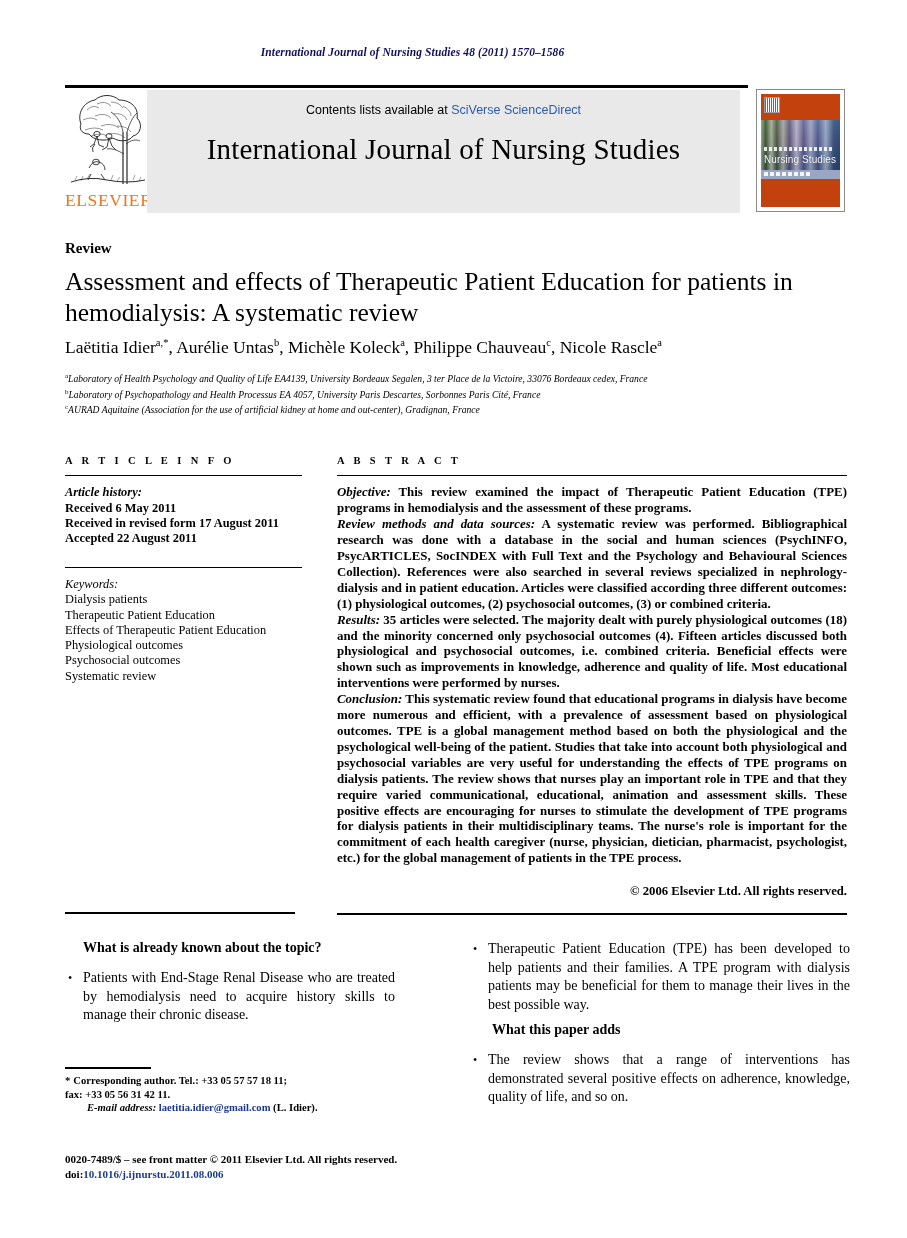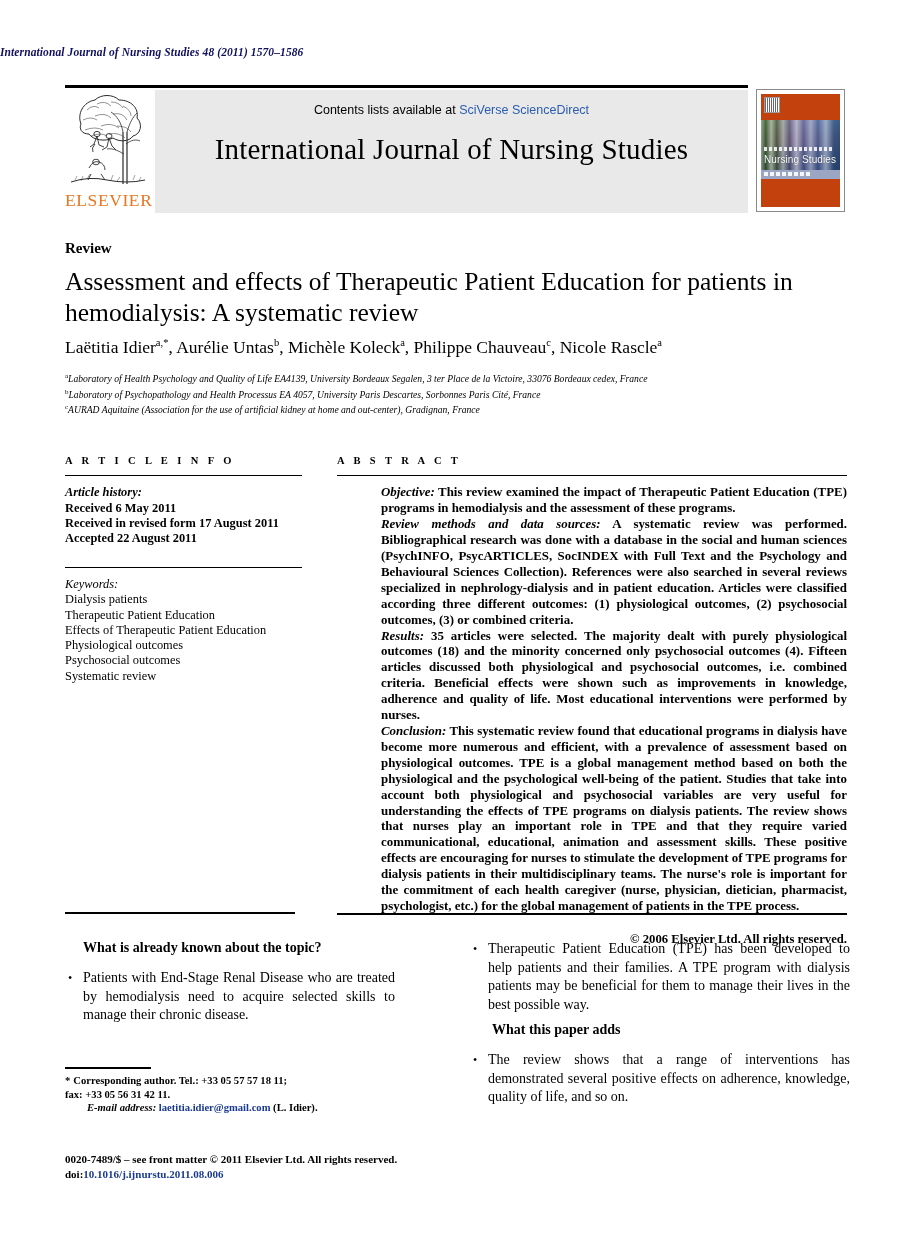--- a/index.html
+++ b/index.html
@@ -20,21 +20,21 @@
     left: 0; top: 0;
     width: 907px;
     height: 1238px;
   }
 
   
   .running-head {
     position: absolute;
     left: 0; top: 46px;
     width: 825px;
-    text-align: left;
+    text-align: center;
     font-size: 11.5px;
     font-weight: bold;
     font-style: italic;
     color: #101060;
     letter-spacing: .1px;
   }
 
   
   .rule-top {
     position: absolute;
@@ -66,21 +66,21 @@
     left: 0; bottom: 2px;
     width: 84px;
     text-align: center;
     font-family: "Liberation Serif", serif;
     font-size: 17.5px;
     letter-spacing: .6px;
     color: #E87722;
   }
   .header-band {
     position: absolute;
-    left: 90px; top: 0;
+    left: 82px; top: 0;
     width: 593px;
     height: 123px;
     background: #e9e9e9;
     text-align: center;
   }
   .contents-line {
     position: absolute;
     left: 0; top: 13px;
     width: 593px;
     text-align: center;
@@ -272,21 +272,20 @@
   .kw .ttl { font-style: italic; }
 
   .abstract {
     margin-top: 9px;
     font-family: "Liberation Serif", serif;
     font-size: 12.9px;
     line-height: 15.9px;
     font-weight: bold;
     text-align: justify;
     color: #000;
-    margin-left: 44px;
   }
   .abstract .lead { font-style: italic; }
   .abstract p { margin: 0; }
   .copyright {
     margin-top: 17px;
     text-align: right;
     font-family: "Liberation Serif", serif;
     font-size: 12.7px;
     font-weight: bold;
   }
@@ -487,21 +486,21 @@
         <p><span class="lead">Conclusion:</span><span> This systematic review found that educational programs in dialysis have become more numerous and efficient, with a prevalence of assessment based on physiological outcomes. TPE is a global management method based on both the physiological and the psychological well-being of the patient. Studies that take into account both physiological and psychosocial variables are very useful for understanding the effects of TPE programs on dialysis patients. The review shows that nurses play an important role in TPE and that they require varied communicational, educational, animation and assessment skills. These positive effects are encouraging for nurses to stimulate the development of TPE programs for dialysis patients in their multidisciplinary teams. The nurse's role is important for the commitment of each health caregiver (nurse, physician, dietician, pharmacist, psychologist, etc.) for the global management of patients in the TPE process.</span></p>
       </div>
     <div class="copyright">© 2006 Elsevier Ltd. All rights reserved.</div>
   </div>
 
   <div class="hl-rule-left"></div>
   <div class="hl-rule-right"></div>
 
   <div class="hl-left">
     <div class="hl-head">What is already known about the topic?</div>
-    <div class="hl-item">Patients with End-Stage Renal Disease who are treated by hemodialysis need to acquire selected skills to manage their chronic disease.</div>
+    <div class="hl-item">Patients with End-Stage Renal Disease who are treated by hemodialysis need to acquire history skills to manage their chronic disease.</div>
   </div>
 
   <div class="hl-right">
     <div class="hl-item">Therapeutic Patient Education (TPE) has been developed to help patients and their families. A TPE program with dialysis patients may be beneficial for them to manage their lives in the best possible way.</div>
     <div class="hl-head2">What this paper adds</div>
     <div class="hl-item">The review shows that a range of interventions has demonstrated several positive effects on adherence, knowledge, quality of life, and so on.</div>
   </div>
 
   <div class="fn-rule"></div>
   <div class="footnote">

